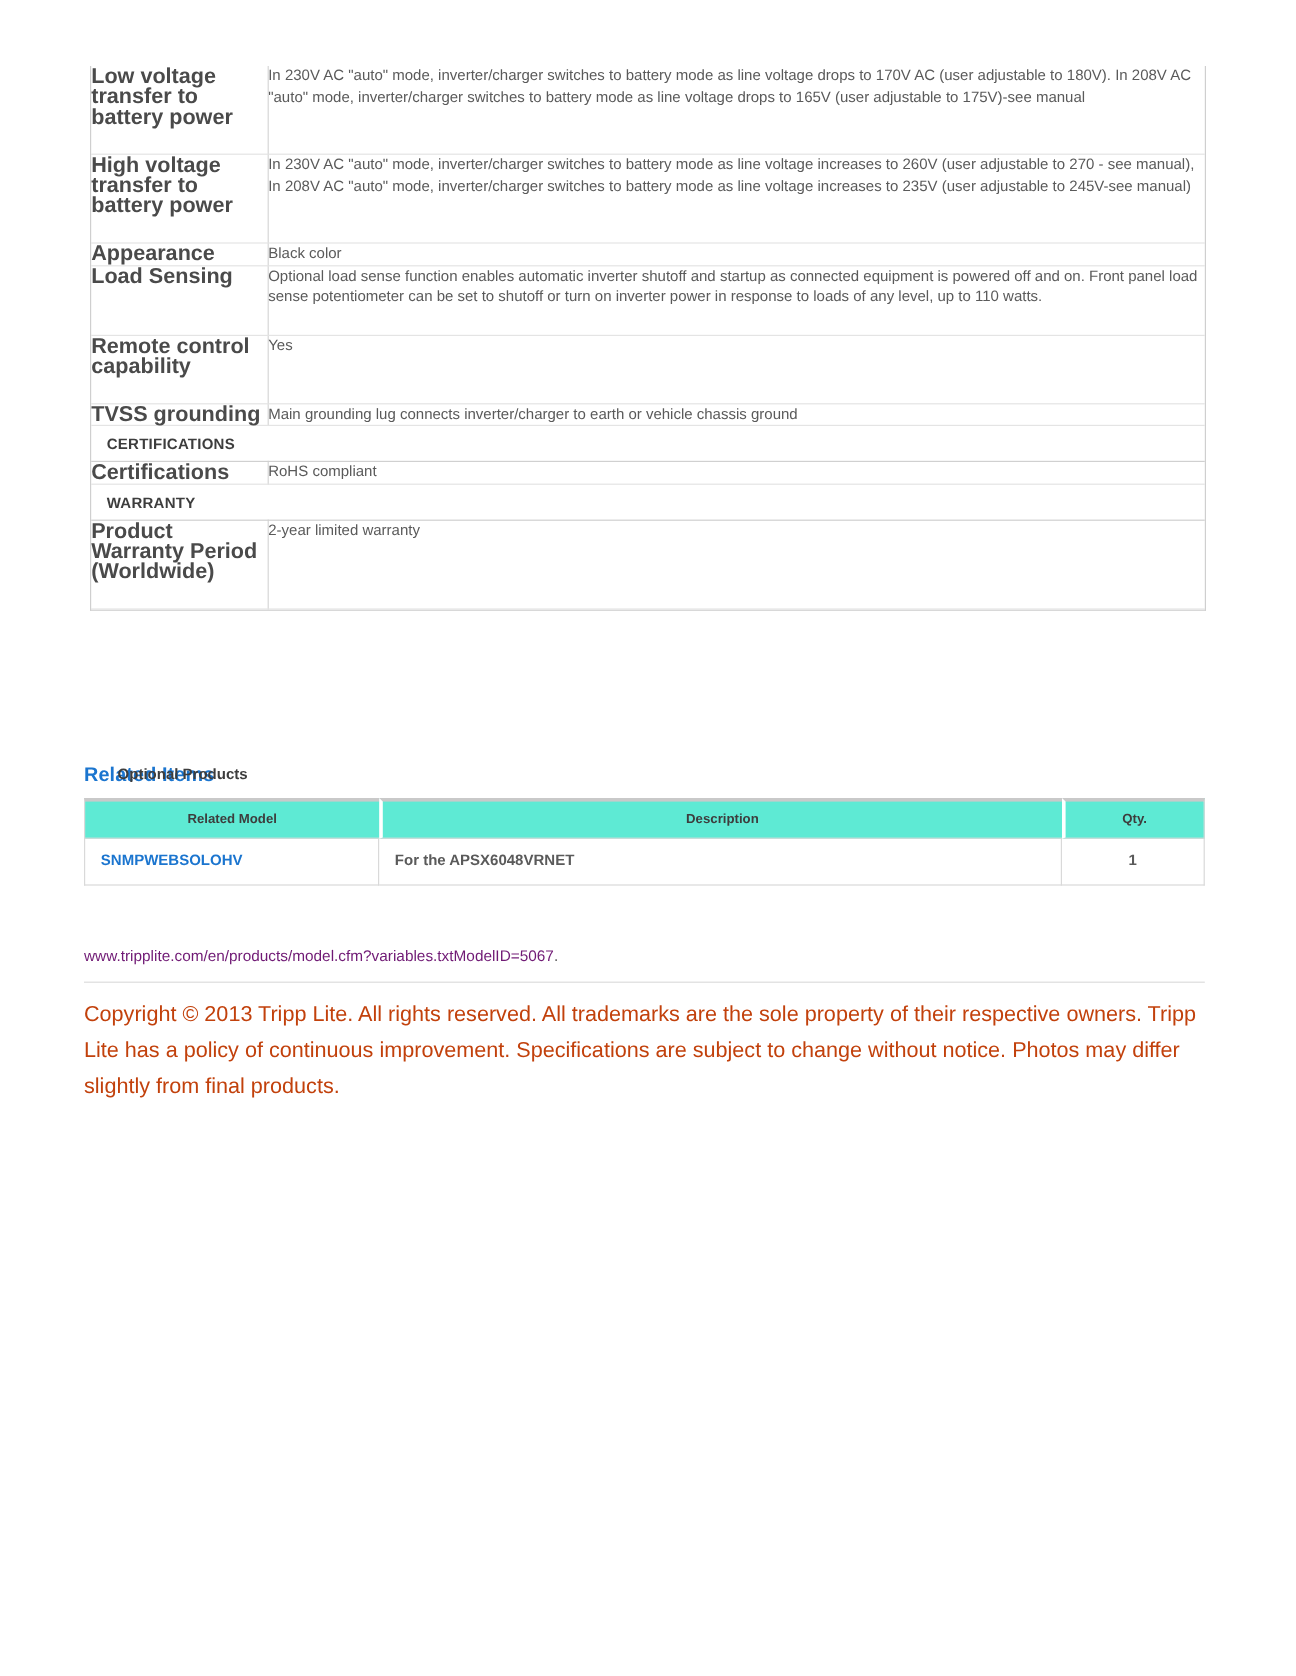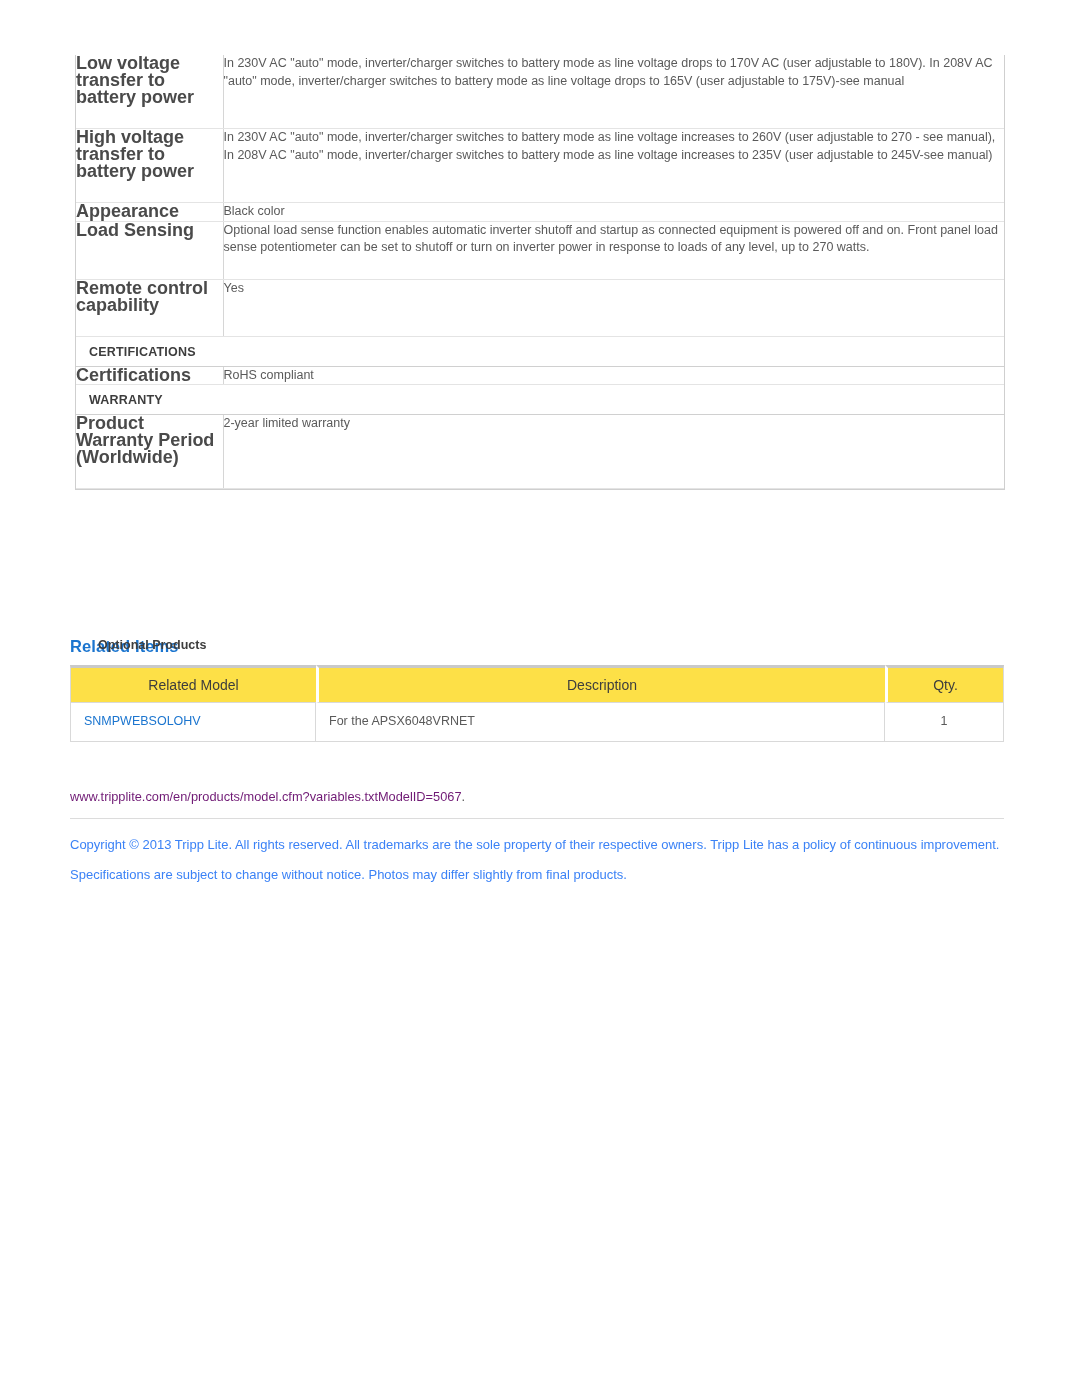--- a/index.html
+++ b/index.html
@@ -98,37 +98,38 @@
     width: 934px;
     box-sizing: border-box;
   }
   table.related {
     width: 100%;
     border-collapse: separate;
     border-spacing: 0;
     table-layout: fixed;
   }
   table.related th {
-    font-size: 14px;
-    font-weight: normal;
+    font-size: 11px;
+    font-weight: bold;
     color: #3d3d3d;
     text-align: center;
     padding: 9px 0 9px 0;
     border-top: 3px solid #c9c9c9;
     border-bottom: 1px solid #d9d9d9;
-    background: #fde047;
+    background: #5eead4;
   }
   table.related th.c1 { width: 245px; border-left: 1px solid #d9d9d9; }
   table.related th.c2 { border-left: 3px solid #ffffff; }
   table.related th.c3 { width: 115px; border-left: 3px solid #ffffff; border-right: 1px solid #d9d9d9; }
   table.related td {
     font-size: 12.5px;
     color: #5a5a5a;
     padding: 11px 0 13px 0;
     border-bottom: 1px solid #d9d9d9;
+    font-weight: bold;
   }
   table.related td.m {
     padding-left: 13px;
     border-left: 1px solid #d9d9d9;
     border-right: 1px solid #d9d9d9;
   }
   table.related td.d {
     padding-left: 13px;
     border-right: 1px solid #d9d9d9;
   }
@@ -155,22 +156,22 @@
     top: 818px;
     width: 934px;
     height: 1px;
     background: #dcdcdc;
   }
   .copyright {
     position: absolute;
     left: 70px;
     top: 830px;
     width: 932px;
-    font-size: 13px;
-    color: #3b82f6;
+    font-size: 18px;
+    color: #c2410c;
     line-height: 30px;
   }
 </style>
 </head>
 <body>
 
 <div class="page">
 
   <div class="spec-wrap">
     <table class="spec">
@@ -187,28 +188,32 @@
         </tr>
 
 
         <tr>
           <td class="lbl">Appearance</td>
           <td class="val">Black color</td>
         </tr>
 
         <tr class="tall">
           <td class="lbl">Load Sensing</td>
-          <td class="val">Optional load sense function enables automatic inverter shutoff and startup as connected equipment is powered off and on. Front panel load sense potentiometer can be set to shutoff or turn on inverter power in response to loads of any level, up to 270 watts.</td>
+          <td class="val">Optional load sense function enables automatic inverter shutoff and startup as connected equipment is powered off and on. Front panel load sense potentiometer can be set to shutoff or turn on inverter power in response to loads of any level, up to 110 watts.</td>
         </tr>
 
         <tr class="tall">
           <td class="lbl">Remote control capability</td>
           <td class="val">Yes</td>
         </tr>
 
+        <tr>
+          <td class="lbl">TVSS grounding</td>
+          <td class="val">Main grounding lug connects inverter/charger to earth or vehicle chassis ground</td>
+        </tr>
 
         <tr class="section">
           <td colspan="2">CERTIFICATIONS</td>
         </tr>
 
         <tr>
           <td class="lbl">Certifications</td>
           <td class="val">RoHS compliant</td>
         </tr>
 

